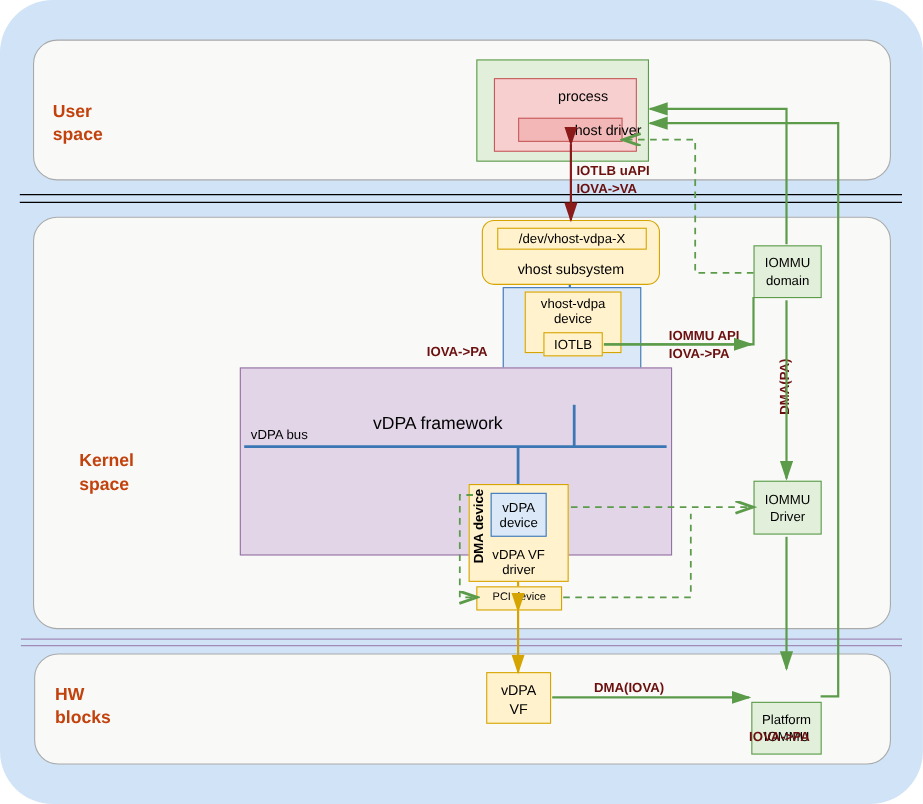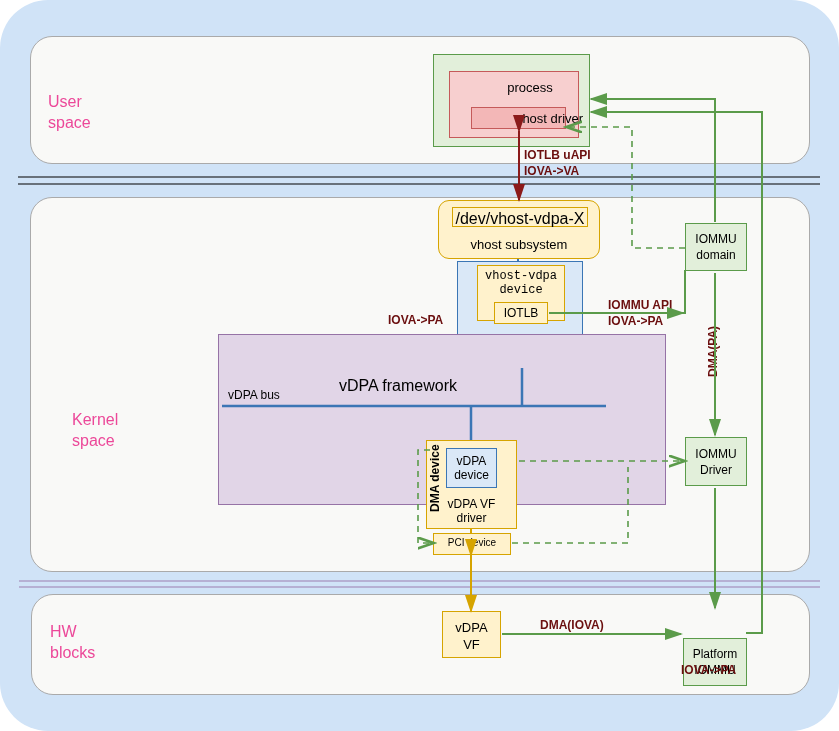--- a/index.html
+++ b/index.html
@@ -1,21 +1,21 @@
 <!DOCTYPE html>
 <html><head>
 <meta charset="utf-8">
 <style>
   * { box-sizing: border-box; margin: 0; padding: 0; }
   body { font-family: Arial, sans-serif; background: #fff; }
   #canvas { position: relative; width: 839px; height: 731px; }
 
   .box { position: absolute; border-style: solid; }
   .label { position: absolute; font-size: 13px; }
-  .section-label { position: absolute; font-size: 16px; font-weight: normal; color: #ec4899; }
+  .section-label { position: absolute; font-size: 16px; font-weight: bold; color: #c2410c; }
   .edge-label { position: absolute; font-size: 12px; font-weight: bold; color: #6b0f0f; }
 
   .outer-bg {
     position: absolute; left: 0; top: 0; width: 839px; height: 731px;
     background: #d0e3f7; border-radius: 48px;
   }
   .panel {
     position: absolute; background: #f9f9f7;
     border: 1px solid #aaa; border-radius: 22px;
   }
@@ -53,36 +53,36 @@
     <div class="txt label" style="top:8px;padding-left:32px;">process</div>
   </div>
   <div class="box red-box" style="left:471px; top:107px; width:95px; height:22px;padding-left:31px;">
     <div class="txt label" style="top:3px;">vhost driver</div>
   </div>
 
   <div class="box yellow-box" style="left:438px; top:200px; width:162px; height:59px;border-radius:11px;">
     <div class="txt label" style="top:36px;">vhost subsystem</div>
   </div>
   <div class="box yellow-box" style="left:452px; top:207px; width:136px; height:20px;">
-    <div class="txt label" style="top:2px; font-size:16px;">/dev/vhost-vdpa-X</div>
+    <div class="txt label" style="top:2px; font-size:12px;">/dev/vhost-vdpa-X</div>
   </div>
 
   <div class="box blue-box" style="left:457px; top:261px; width:126px; height:107px;">
     <div class="txt label" style="top:73px; font-size:12px; white-space:pre; line-height:1.2;">vhost-vDPA
 bus driver</div>
   </div>
-  <div class="box yellow-box" style="left:477px; top:265px; width:88px; height:56px;font-family:Liberation Mono, monospace;">
+  <div class="box yellow-box" style="left:477px; top:265px; width:88px; height:56px;">
     <div class="txt label" style="top:3px; font-size:12px; white-space:pre; line-height:1.2;">vhost-vdpa
 device</div>
   </div>
   <div class="box yellow-box" style="left:494px; top:302px; width:54px; height:22px;">
     <div class="txt label" style="top:3px; font-size:12px;">IOTLB</div>
   </div>
 
-  <div class="box purple-box" style="left:218px; top:334px; width:448px; height:171px;">
+  <div class="box purple-box" style="left:218px; top:334px; width:393px; height:171px;">
     <div class="label" style="left:120px; top:42px; font-size:16px; font-weight:normal;">vDPA framework</div>
   </div>
   <div class="label" style="left:228px; top:388px; font-size:12px;">vDPA bus</div>
 
   <div class="box yellow-box" style="left:426px; top:440px; width:91px; height:89px;">
     <div class="txt label" style="top:56px; font-size:12px; white-space:pre; line-height:1.2;">vDPA VF
 driver</div>
   </div>
   <div class="box blue-box" style="left:446px; top:448px; width:51px; height:40px;">
     <div class="txt label" style="top:5px; font-size:12px; white-space:pre; line-height:1.2;">vDPA

